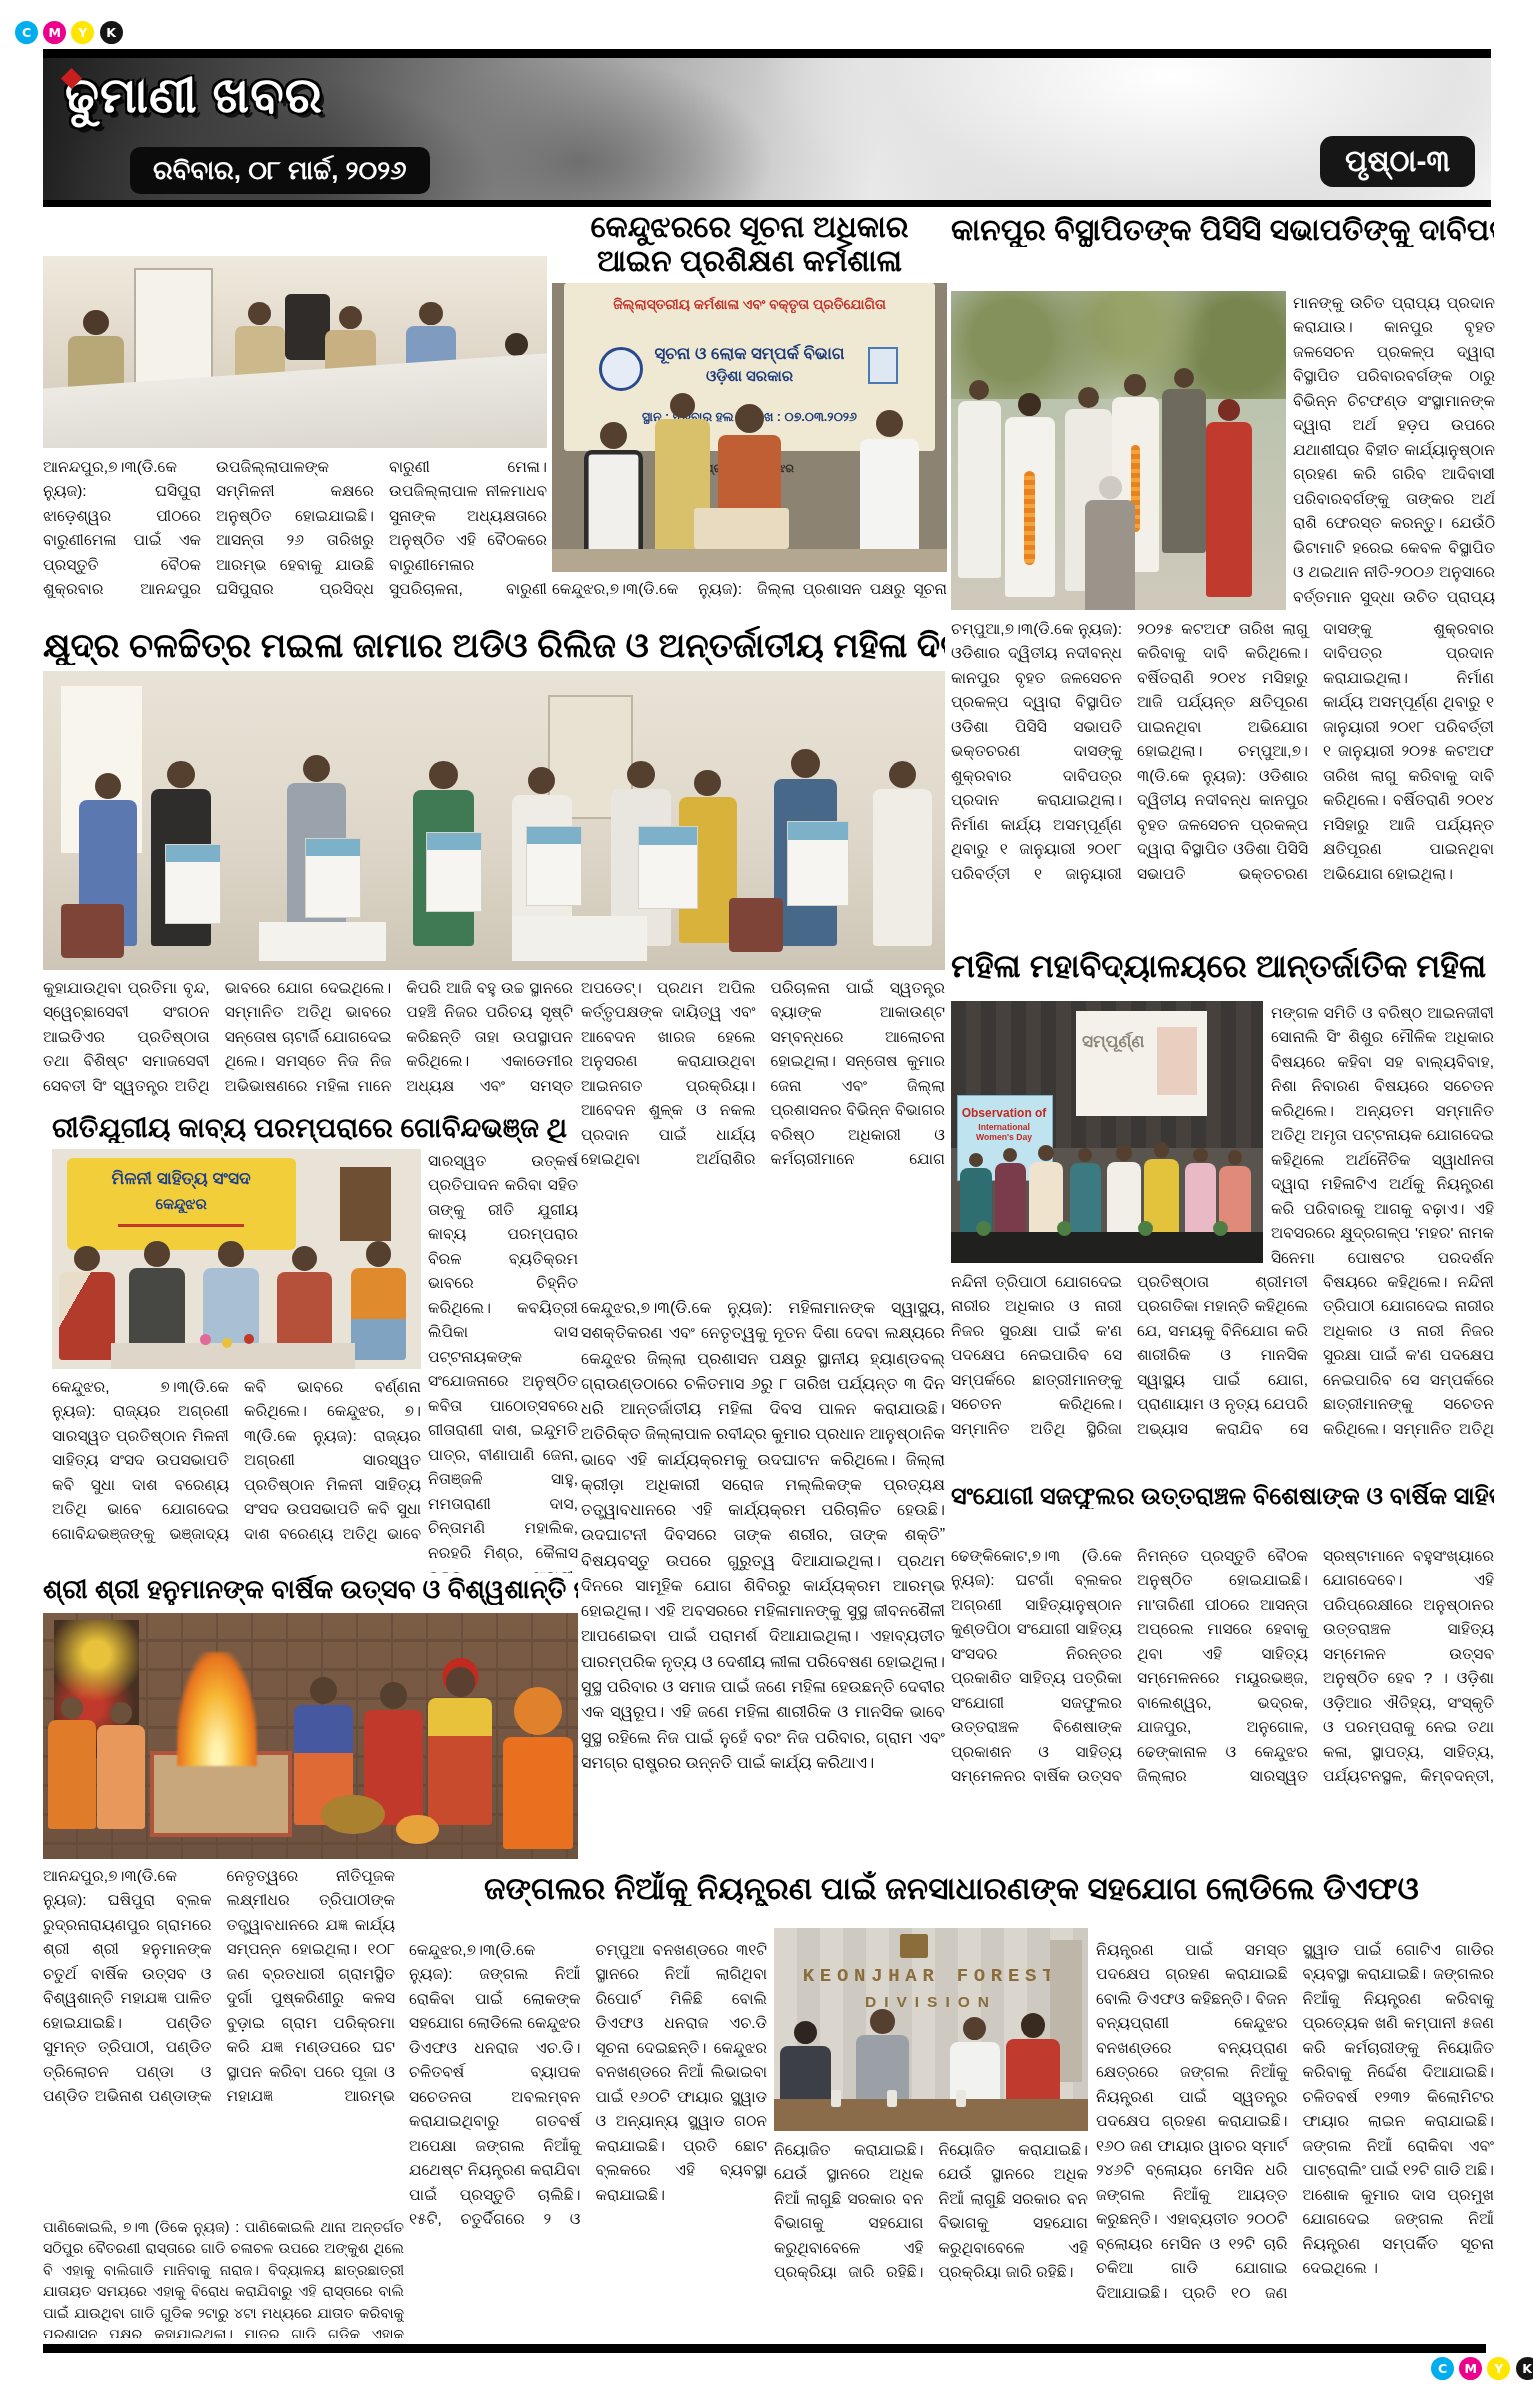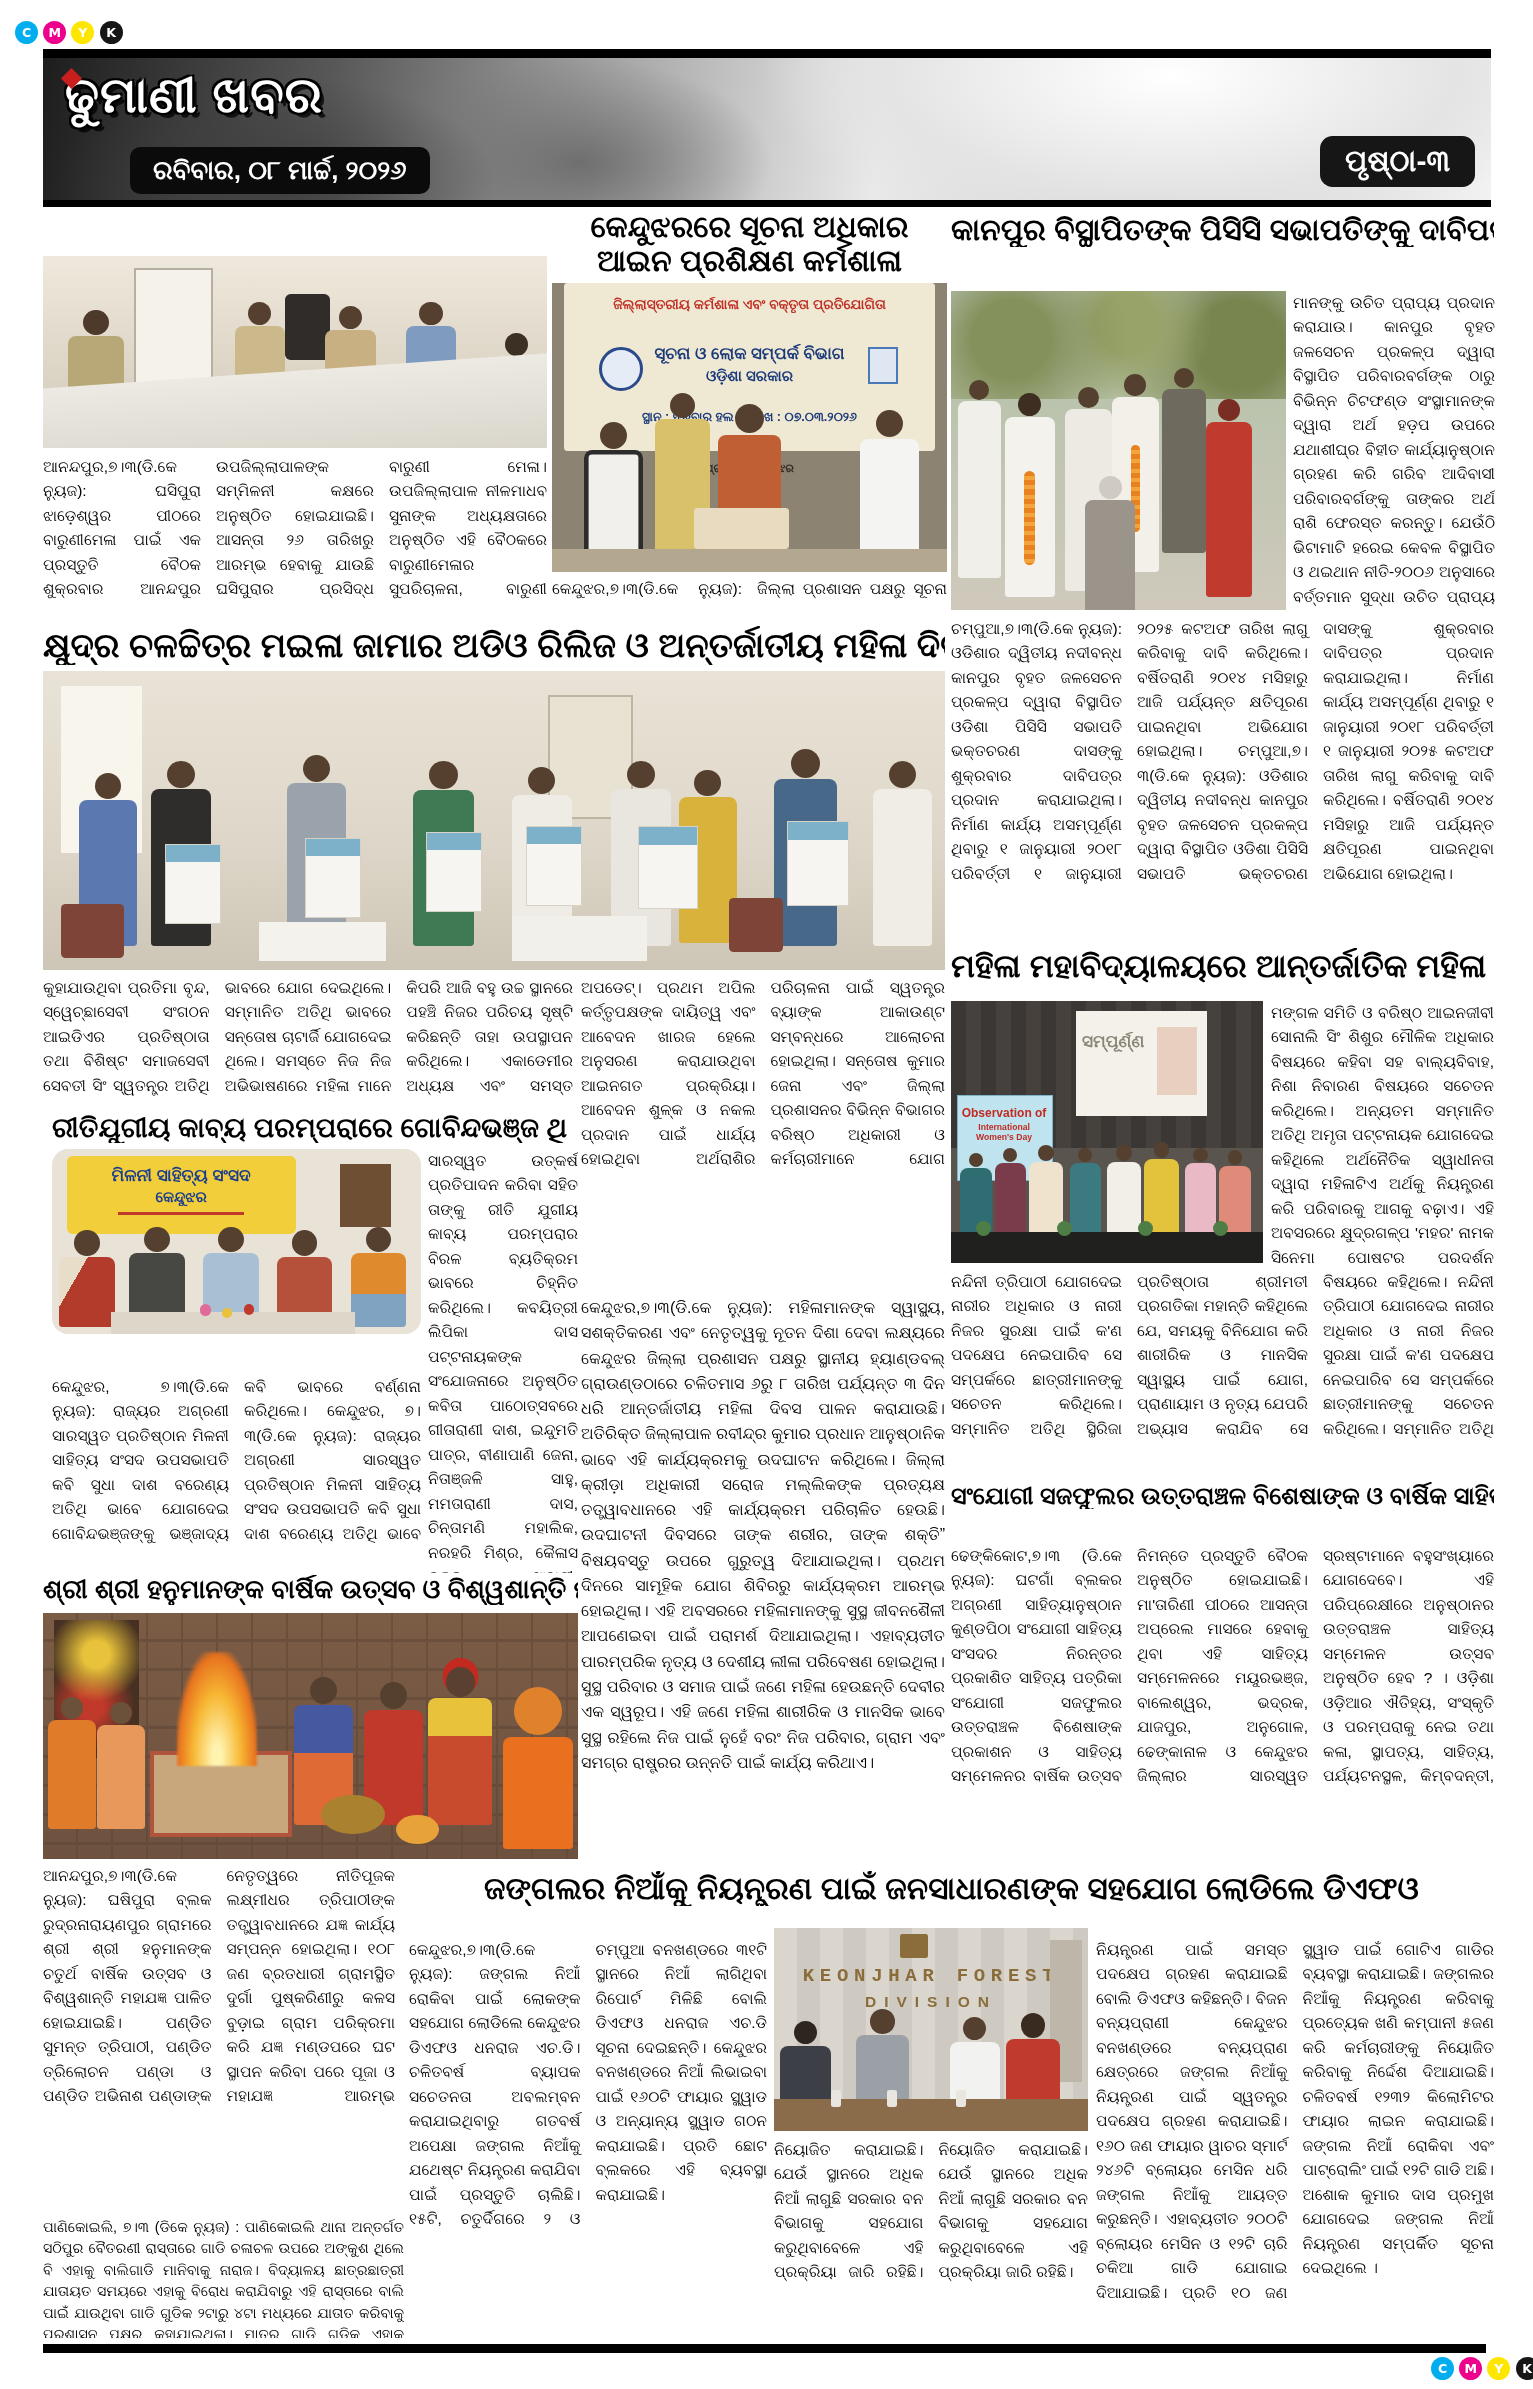--- a/index.html
+++ b/index.html
@@ -257,21 +257,21 @@
     <i style="left:34%;top:84%;width:15px;height:15px;border-radius:50%;background:#4e7d46;"></i>
     <i style="left:60%;top:84%;width:15px;height:15px;border-radius:50%;background:#4e7d46;"></i>
     <i style="left:84%;top:84%;width:15px;height:15px;border-radius:50%;background:#4e7d46;"></i>
   </div>
   <div class="bd" style="left:1271px;top:1001px;width:223px;height:262px;">ମଙ୍ଗଳ ସମିତି ଓ ବରିଷ୍ଠ ଆଇନଜୀବୀ ସୋନାଲି ସିଂ ଶିଶୁର ମୌଳିକ ଅଧିକାର ବିଷୟରେ କହିବା ସହ ବାଲ୍ୟବିବାହ, ନିଶା ନିବାରଣ ବିଷୟରେ ସଚେତନ କରିଥିଲେ। ଅନ୍ୟତମ ସମ୍ମାନିତ ଅତିଥି ଅମୃତା ପଟ୍ଟନାୟକ ଯୋଗଦେଇ କହିଥିଲେ ଅର୍ଥନୈତିକ ସ୍ୱାଧୀନତା ଦ୍ୱାରା ମହିଳାଟିଏ ଅର୍ଥକୁ ନିୟନ୍ତ୍ରଣ କରି ପରିବାରକୁ ଆଗକୁ ବଢ଼ାଏ। ଏହି ଅବସରରେ କ୍ଷୁଦ୍ରଗଳ୍ପ 'ମହର' ନାମକ ସିନେମା ପୋଷ୍ଟର ପ୍ରଦର୍ଶନ କରାଯାଇଥିଲା, ଯାହା ବାଲ୍ୟବିବାହ ଉପରେ ଆଧାରିତ। ସଭାର ମଞ୍ଚ ପରିଚାଳନା କରିଥିଲେ ଛାତ୍ରୀ ସୁମନା ମହାନ୍ତି ଓ ଶୃତି ସଙ୍ଗୀତା ଶୁକ୍ଲା। ମଞ୍ଚରେ ଉପସ୍ଥିତ ଥିଲେ ମଧ୍ୟ ଆଭ୍ୟନ୍ତରୀଣ କମିଟି ମୁଖ୍ୟ ଗୀତାଞ୍ଜଳି</div>
   <div class="bd cols3" style="left:951px;top:1270px;width:543px;height:189px;">ନନ୍ଦିନୀ ତ୍ରିପାଠୀ ଯୋଗଦେଇ ନାରୀର ଅଧିକାର ଓ ନାରୀ ନିଜର ସୁରକ୍ଷା ପାଇଁ କ'ଣ ପଦକ୍ଷେପ ନେଇପାରିବ ସେ ସମ୍ପର୍କରେ ଛାତ୍ରୀମାନଙ୍କୁ ସଚେତନ କରିଥିଲେ। ସମ୍ମାନିତ ଅତିଥି ସ୍ଥିରିଜା ପ୍ରତିଷ୍ଠାତା ଶ୍ରୀମତୀ ପ୍ରଗତିକା ମହାନ୍ତି କହିଥିଲେ ଯେ, ସମୟକୁ ବିନିଯୋଗ କରି ଶାରୀରିକ ଓ ମାନସିକ ସ୍ୱାସ୍ଥ୍ୟ ପାଇଁ ଯୋଗ, ପ୍ରାଣାୟାମ ଓ ନୃତ୍ୟ ଯେପରି ଅଭ୍ୟାସ କରାଯିବ ସେ ବିଷୟରେ କହିଥିଲେ। ନନ୍ଦିନୀ ତ୍ରିପାଠୀ ଯୋଗଦେଇ ନାରୀର ଅଧିକାର ଓ ନାରୀ ନିଜର ସୁରକ୍ଷା ପାଇଁ କ'ଣ ପଦକ୍ଷେପ ନେଇପାରିବ ସେ ସମ୍ପର୍କରେ ଛାତ୍ରୀମାନଙ୍କୁ ସଚେତନ କରିଥିଲେ। ସମ୍ମାନିତ ଅତିଥି ସ୍ଥିରିଜା ପ୍ରତିଷ୍ଠାତା ଶ୍ରୀମତୀ ପ୍ରଗତିକା ମହାନ୍ତି କହିଥିଲେ ଯେ, ସମୟକୁ ବିନିଯୋଗ କରି ଶାରୀରିକ ଓ ମାନସିକ ସ୍ୱାସ୍ଥ୍ୟ ପାଇଁ ଯୋଗ, ପ୍ରାଣାୟାମ ଓ ନୃତ୍ୟ ଯେପରି ଅଭ୍ୟାସ କରାଯିବ ସେ ବିଷୟରେ କହିଥିଲେ।</div>
 
   <div class="bd" style="left:581px;top:1295px;width:364px;height:497px;font-size:16px;">କେନ୍ଦୁଝର,୭।୩(ଡି.କେ ନ୍ୟୁଜ): ମହିଳାମାନଙ୍କ ସ୍ୱାସ୍ଥ୍ୟ, ସଶକ୍ତିକରଣ ଏବଂ ନେତୃତ୍ୱକୁ ନୂତନ ଦିଶା ଦେବା ଲକ୍ଷ୍ୟରେ କେନ୍ଦୁଝର ଜିଲ୍ଲା ପ୍ରଶାସନ ପକ୍ଷରୁ ସ୍ଥାନୀୟ ହ୍ୟାଣ୍ଡବଲ୍ ଗ୍ରାଉଣ୍ଡଠାରେ ଚଳିତମାସ ୬ରୁ ୮ ତାରିଖ ପର୍ଯ୍ୟନ୍ତ ୩ ଦିନ ଧରି ଆନ୍ତର୍ଜାତୀୟ ମହିଳା ଦିବସ ପାଳନ କରାଯାଉଛି। ଅତିରିକ୍ତ ଜିଲ୍ଲାପାଳ ରବୀନ୍ଦ୍ର କୁମାର ପ୍ରଧାନ ଆନୁଷ୍ଠାନିକ ଭାବେ ଏହି କାର୍ଯ୍ୟକ୍ରମକୁ ଉଦଘାଟନ କରିଥିଲେ। ଜିଲ୍ଲା କ୍ରୀଡ଼ା ଅଧିକାରୀ ସରୋଜ ମଲ୍ଲିକଙ୍କ ପ୍ରତ୍ୟକ୍ଷ ତତ୍ତ୍ୱାବଧାନରେ ଏହି କାର୍ଯ୍ୟକ୍ରମ ପରିଚାଳିତ ହେଉଛି। ଉଦଘାଟନୀ ଦିବସରେ ତାଙ୍କ ଶରୀର, ତାଙ୍କ ଶକ୍ତି” ବିଷୟବସ୍ତୁ ଉପରେ ଗୁରୁତ୍ୱ ଦିଆଯାଇଥିଲା। ପ୍ରଥମ ଦିନରେ ସାମୂହିକ ଯୋଗ ଶିବିରରୁ କାର୍ଯ୍ୟକ୍ରମ ଆରମ୍ଭ ହୋଇଥିଲା। ଏହି ଅବସରରେ ମହିଳାମାନଙ୍କୁ ସୁସ୍ଥ ଜୀବନଶୈଳୀ ଆପଣେଇବା ପାଇଁ ପରାମର୍ଶ ଦିଆଯାଇଥିଲା। ଏହାବ୍ୟତୀତ ପାରମ୍ପରିକ ନୃତ୍ୟ ଓ ଦେଶୀୟ ଲୀଳା ପରିବେଷଣ ହୋଇଥିଲା। ସୁସ୍ଥ ପରିବାର ଓ ସମାଜ ପାଇଁ ଜଣେ ମହିଳା ହେଉଛନ୍ତି ଦେବୀର ଏକ ସ୍ୱରୂପ। ଏହି ଜଣେ ମହିଳା ଶାରୀରିକ ଓ ମାନସିକ ଭାବେ ସୁସ୍ଥ ରହିଲେ ନିଜ ପାଇଁ ନୁହେଁ ବରଂ ନିଜ ପରିବାର, ଗ୍ରାମ ଏବଂ ସମଗ୍ର ରାଷ୍ଟ୍ରର ଉନ୍ନତି ପାଇଁ କାର୍ଯ୍ୟ କରିଥାଏ।</div>
 
   <div class="h" style="left:52px;top:1112px;width:515px;font-size:27.5px;">ରୀତିଯୁଗୀୟ କାବ୍ୟ ପରମ୍ପରାରେ ଗୋବିନ୍ଦଭଞ୍ଜ ଥିଲେ ବିରଳ</div>
-  <div class="ph" style="left:52px;top:1149px;width:369px;height:185px;background:#e9e2d6;border-radius:16px;">
+  <div class="ph" style="left:52px;top:1149px;width:369px;height:220px;background:#e9e2d6;">
     <i style="left:4%;top:4%;width:62%;height:42%;background:#f2cf3a;border-radius:5.7px;"></i>
     <em class="bt" style="left:6%;top:9%;width:58%;font-size:17px;color:#1b3d8f;">ମିଳନୀ ସାହିତ୍ୟ ସଂସଦ</em>
     <em class="bt" style="left:6%;top:21%;width:58%;font-size:15px;color:#1b3d8f;">କେନ୍ଦୁଝର</em>
     <i style="left:18%;top:34%;width:34%;height:3.4px;background:#c0392b;"></i>
     <i style="left:78%;top:8%;width:14%;height:34%;background:#6e4f33;"></i>
     <span class="fg" style="left:2%;top:44%;width:15%;height:52%;">
         <span class="hd"></span>
         <span class="tr" style="background:linear-gradient(120deg,#e8ddc8 30%,#b23b2c 30%);"></span>
       </span>
     <span class="fg" style="left:21%;top:42%;width:15%;height:54%;">

